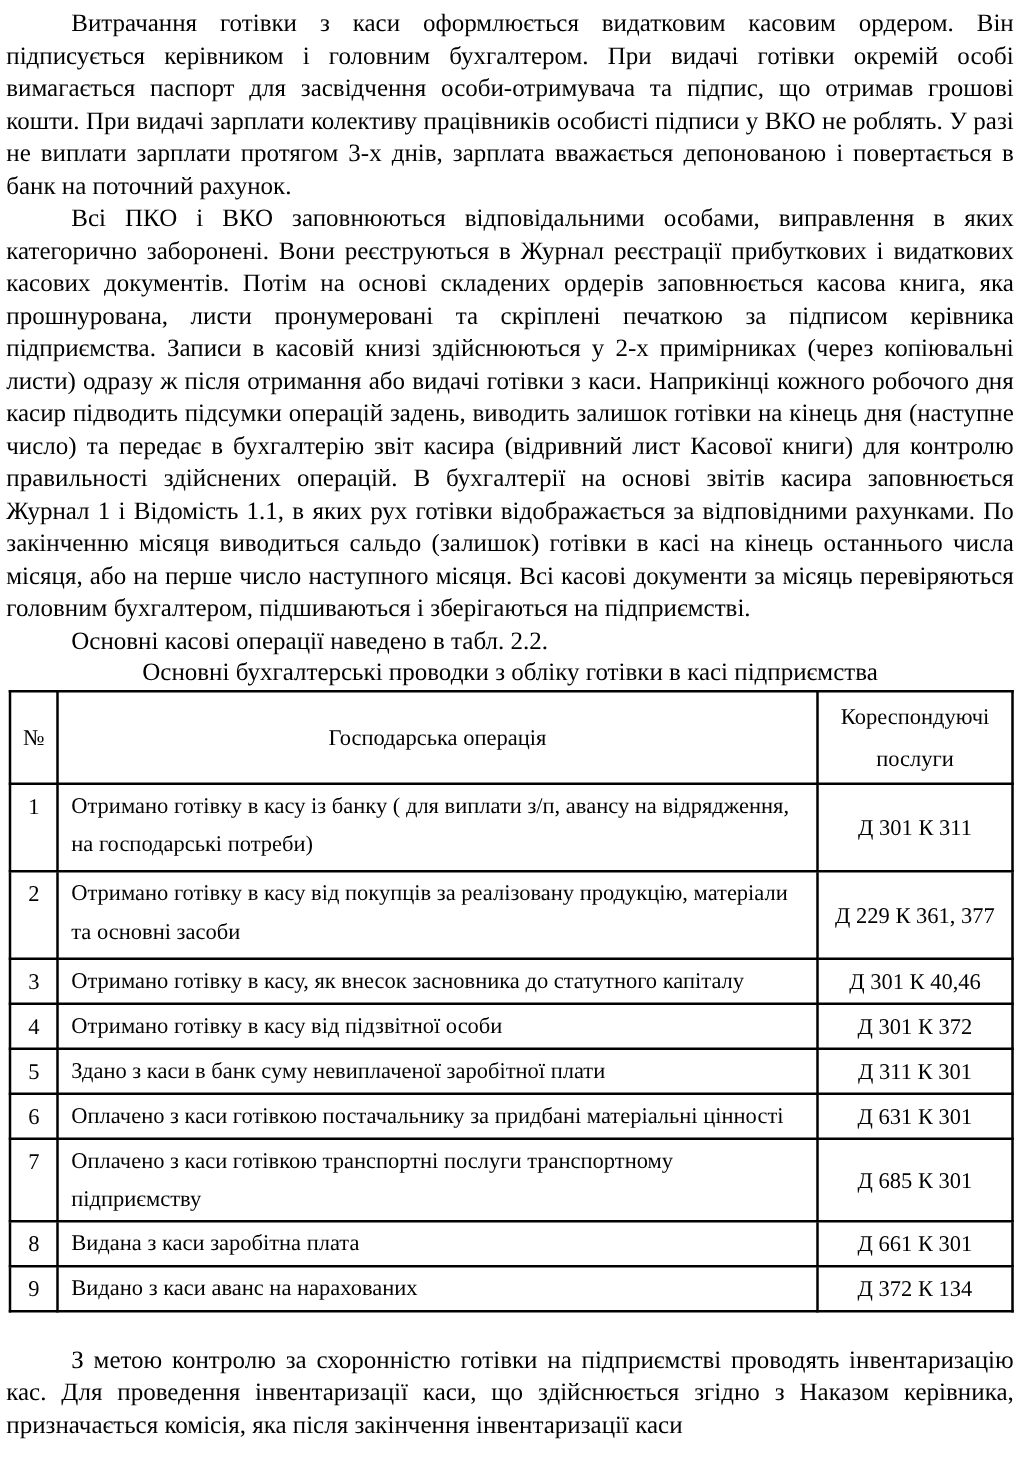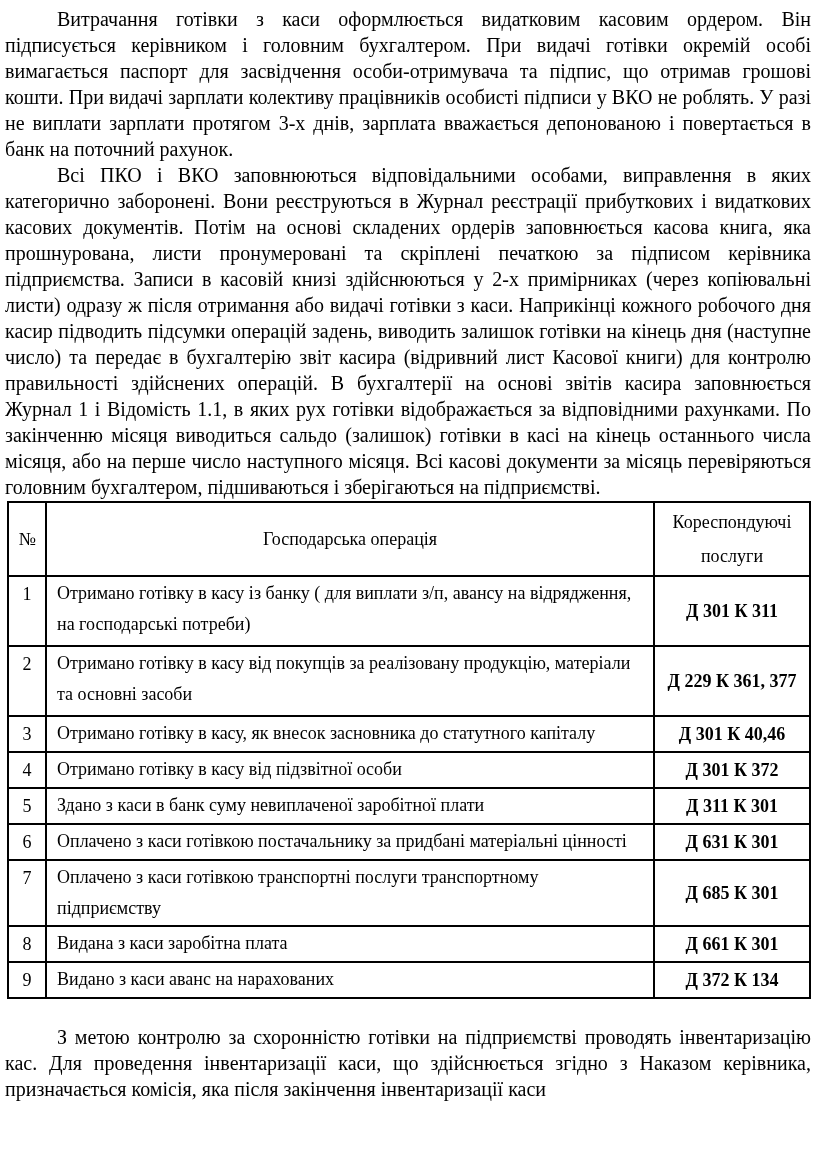--- a/index.html
+++ b/index.html
@@ -73,32 +73,33 @@
     text-align: left;
     vertical-align: top;
     line-height: 31px;
     padding: 1px 10px;
   }
   td.cell-acc {
     text-align: center;
     vertical-align: middle;
     line-height: 22px;
     padding: 2px 4px;
-    font-weight: bold;
   }
   p.closing { margin-top: 25px; }
 </style>
 </head>
 <body>
 
 <div class="page">
 
   <p class="body-par">Витрачання готівки з каси оформлюється видатковим касовим ордером. Він підписується керівником і головним бухгалтером. При видачі готівки окремій особі вимагається паспорт для засвідчення особи-отримувача та підпис, що отримав грошові кошти. При видачі зарплати колективу працівників особисті підписи у ВКО не роблять. У разі не виплати зарплати протягом 3-х днів, зарплата вважається депонованою і повертається в банк на поточний рахунок.</p>
   <p class="body-par">Всі ПКО і ВКО заповнюються відповідальними особами, виправлення в яких категорично заборонені. Вони реєструються в Журнал реєстрації прибуткових і видаткових касових документів. Потім на основі складених ордерів заповнюється касова книга, яка прошнурована, листи пронумеровані та скріплені печаткою за підписом керівника підприємства. Записи в касовій книзі здійснюються у 2-х примірниках (через копіювальні листи) одразу ж після отримання або видачі готівки з каси. Наприкінці кожного робочого дня касир підводить підсумки операцій задень, виводить залишок готівки на кінець дня (наступне число) та передає в бухгалтерію звіт касира (відривний лист Касової книги) для контролю правильності здійснених операцій. В бухгалтерії на основі звітів касира заповнюється Журнал 1 і Відомість 1.1, в яких рух готівки відображається за відповідними рахунками. По закінченню місяця виводиться сальдо (залишок) готівки в касі на кінець останнього числа місяця, або на перше число наступного місяця. Всі касові документи за місяць перевіряються головним бухгалтером, підшиваються і зберігаються на підприємстві.</p>
+  <p class="body-par">Основні касові операції наведено в табл. 2.2.</p>
 
+  <p class="table-title">Основні бухгалтерські проводки з обліку готівки в касі підприємства</p>
 
   <table class="acc-table">
     <colgroup>
       <col class="c-num">
       <col class="c-op">
       <col class="c-acc">
     </colgroup>
     <thead>
       <tr>
         <th>№</th>

